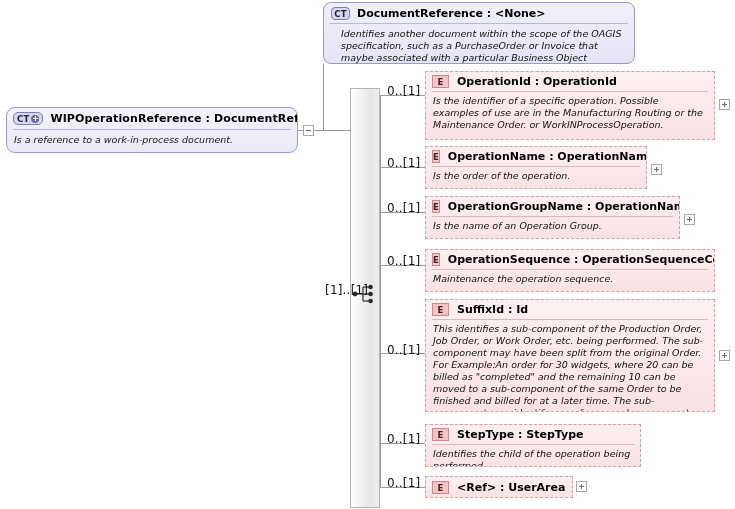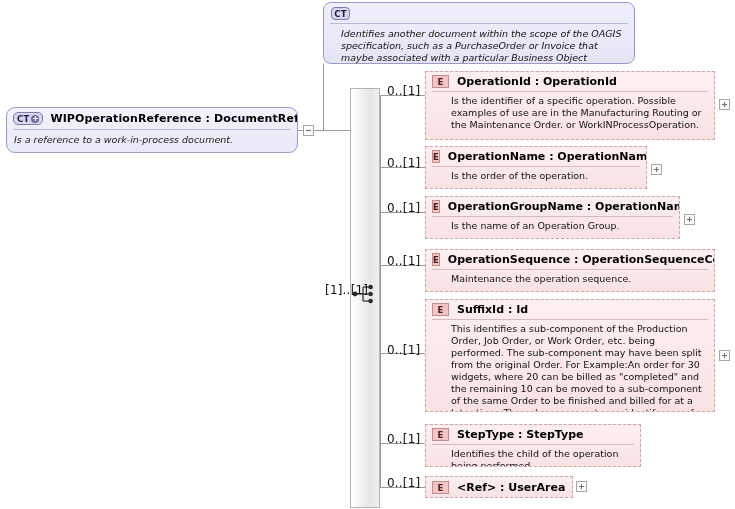--- a/index.html
+++ b/index.html
@@ -201,24 +201,24 @@
     white-space: nowrap;
     text-align: right;
   }
   .el-node .node-rule {
     height: 1px;
     background: #d9b9bb;
     margin: 0 6px;
   }
   .el-node .node-doc {
     font-size: 9.5px;
+    font-style: italic;
     color: #111;
     padding: 3px 7px 4px 7px;
     line-height: 1.27;
-    margin-left: 18px;
   }
   .el-node.no-doc .node-head {
     padding: 4px 6px 4px 6px;
   }
   .badge-e {
     display: inline-flex;
     align-items: center;
     justify-content: center;
     border: 1px solid #c08e8e;
     background: #f4c5c7;
@@ -267,20 +267,21 @@
     <div class="node-doc">Is a reference to a work-in-process document.</div>
   </div>
 
   <div class="toggle" style="left:303px; top:125px;"></div>
   <div class="line-h" style="left:298px; top:130px; width:6px;"></div>
   <div class="line-h" style="left:314px; top:130px; width:36px;"></div>
 
   <div class="ctref-node" style="left:323px; top:2px; width:312px; height:62px;">
     <div class="node-head">
       <span class="badge-ct-plain">CT</span>
+      <span class="node-title">DocumentReference : &lt;None&gt;</span>
     </div>
     <div class="node-rule"></div>
     <div class="node-doc">Identifies another document within the scope of the OAGIS specification, such as a PurchaseOrder or Invoice that maybe associated with a particular Business Object Document.</div>
   </div>
 
   <div class="line-v" style="left:323px; top:64px; height:66px;"></div>
 
   <div class="seq-bar" style="left:350px; top:88px; width:30px; height:420px;"></div>
 
   <svg class="seq-icon" style="left:352px; top:283px;" width="26" height="22" viewBox="0 0 26 22">

